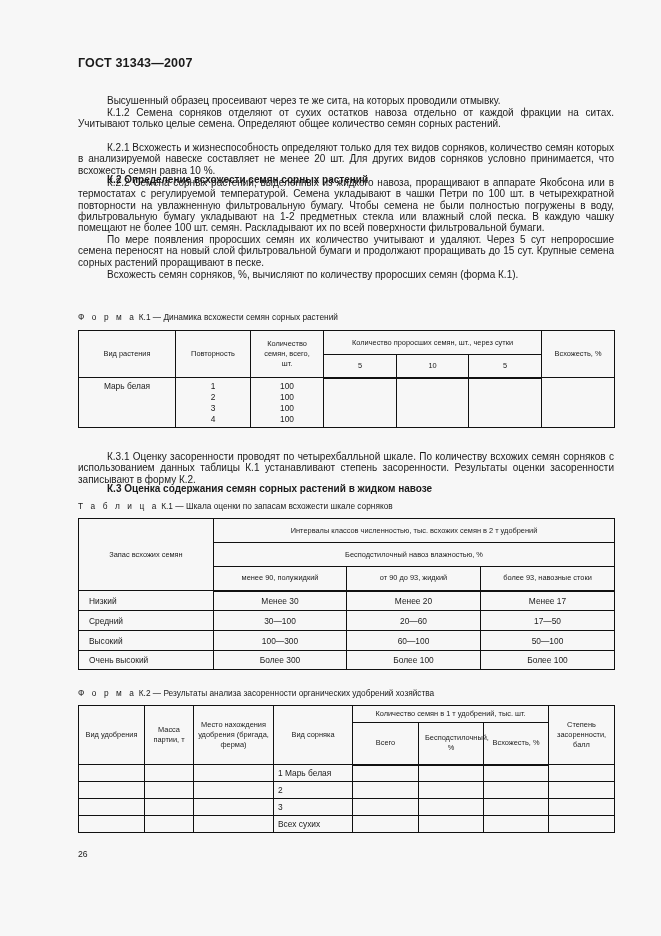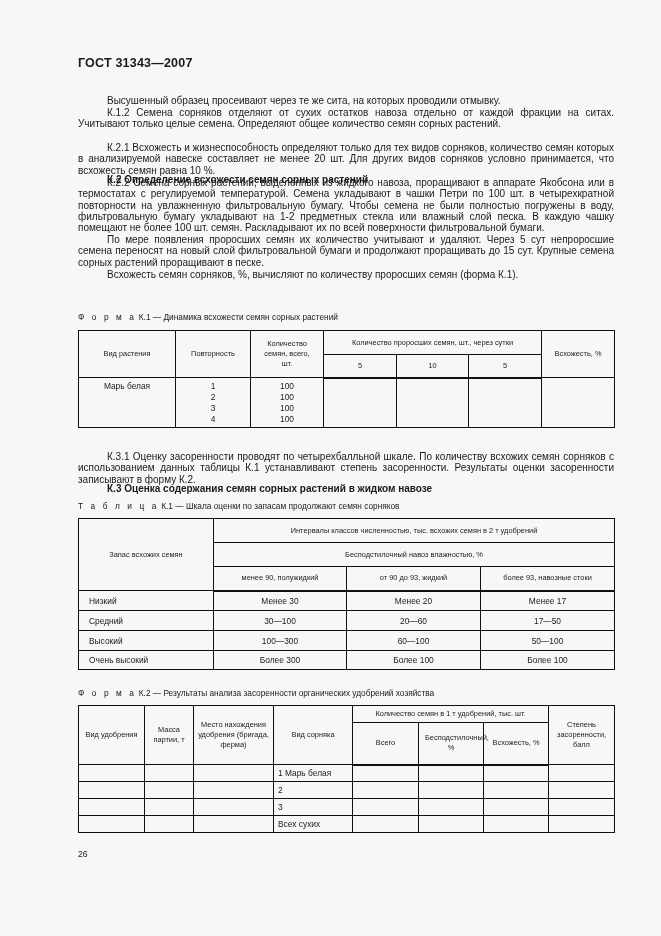--- a/index.html
+++ b/index.html
@@ -80,21 +80,21 @@
     <td></td>
     <td></td>
   </tr>
 </tbody>
   </table>
 
 <div class="p ind bold" style="top:439px">К.3  Оценка содержания семян сорных растений в жидком навозе</div>
 <div class="p ind" style="top:451px">К.3.1  Оценку засоренности проводят по четырехбалльной шкале. По количеству всхожих семян сорняков с использованием данных таблицы К.1 устанавливают степень засоренности. Результаты оценки засоренности записывают в форму К.2.</div>
 
 <div class="cap" style="top:501px">
-  <span class="sp">Т а б л и ц а</span><span> К.1 — Шкала оценки по запасам продолжают семян сорняков</span>
+  <span class="sp">Т а б л и ц а</span><span> К.1 — Шкала оценки по запасам всхожести шкале сорняков</span>
 </div>
 <table style="left:78px; top:518px; width:536px;">
   <colgroup>
       <col style="width:135px">
       <col style="width:133px">
       <col style="width:134px">
       <col style="width:134px">
     </colgroup>
   <tbody>
       <tr style="height:24px">

